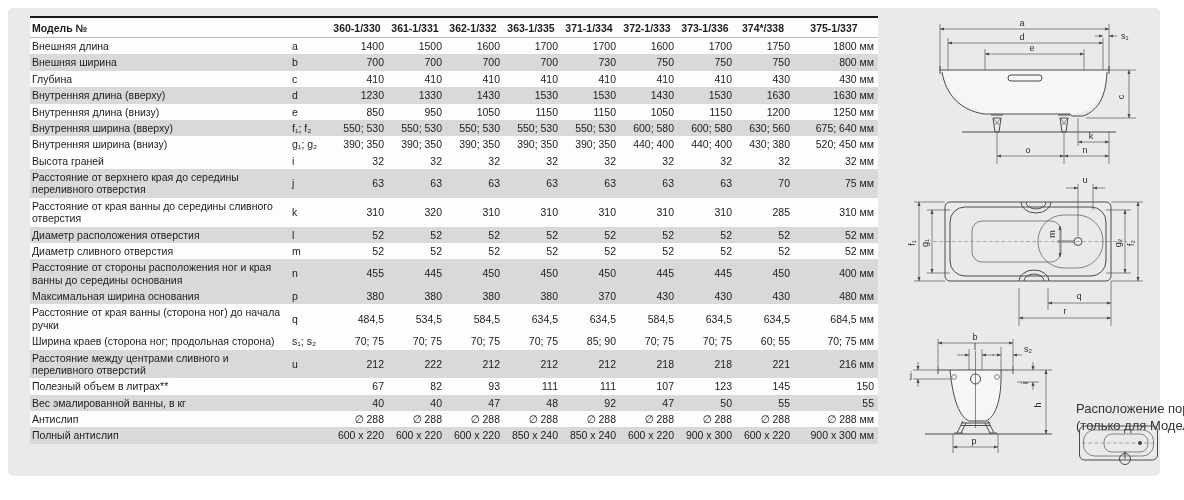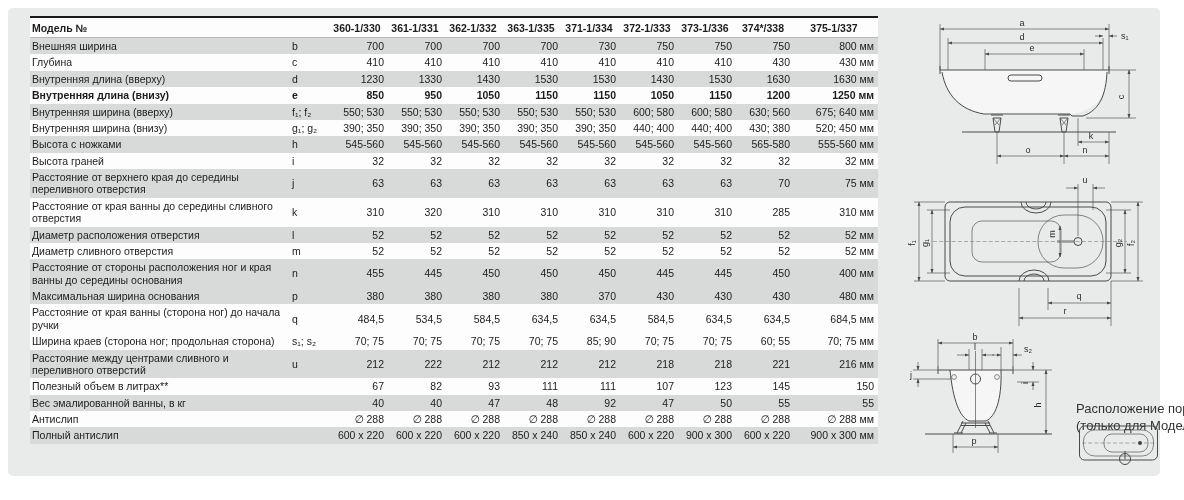--- a/index.html
+++ b/index.html
@@ -13,21 +13,21 @@
   table.spec col.c-lbl{width:262px;} table.spec col.c-sym{width:38px;}
   table.spec col.c-val{width:58px;} table.spec col.c-last{width:84px;}
   table.spec thead th{border-top:2px solid #1a1a1a;border-bottom:1px solid #b7b8b8;
       font-weight:bold;text-align:center;padding:4px 4px 3px 0;font-size:10.5px;background:#fdfdfd;white-space:nowrap;}
   table.spec thead th.lbl{text-align:left;padding-left:2px;}
   table.spec td{padding:2px 4px 2px 0;vertical-align:middle;line-height:1.18;background:#fdfdfd;}
   table.spec td.lbl{text-align:left;padding-left:2px;}
   table.spec td.sym{text-align:left;white-space:nowrap;}
   table.spec td.val{text-align:right;white-space:nowrap;}
   table.spec tr.alt td{background:#d8d9d9;}
-  table.spec tr.boldrow td{font-weight:bold;}
+  table.spec tr.boldrow td{font-weight:normal;}
 
   
   svg .ln{stroke:#4a4a4a;stroke-width:1;fill:none;}
   svg .thin{stroke:#4a4a4a;stroke-width:.65;fill:none;}
   svg .dim{stroke:#4a4a4a;stroke-width:.65;fill:none;}
   svg .dash{stroke:#7a7a7a;stroke-width:.6;fill:none;stroke-dasharray:4 2.2;}
   svg .fillbody{fill:#f6f6f6;}
   svg text{font-family:"Liberation Sans","DejaVu Sans",sans-serif;font-size:9px;fill:#2c2c2c;}
   .dg{position:absolute;}
   .handle-note{position:absolute;left:1076px;top:401px;font-size:13px;line-height:1.3;color:#333;}
@@ -62,20 +62,33 @@
             <th>362-1/332</th>
             <th>363-1/335</th>
             <th>371-1/334</th>
             <th>372-1/333</th>
             <th>373-1/336</th>
             <th>374*/338</th>
             <th>375-1/337</th>
           </tr>
       </thead>
       <tbody>
+          <tr>
+            <td class="lbl">Внешняя длина</td>
+            <td class="sym">a</td>
+            <td class="val">1400</td>
+            <td class="val">1500</td>
+            <td class="val">1600</td>
+            <td class="val">1700</td>
+            <td class="val">1700</td>
+            <td class="val">1600</td>
+            <td class="val">1700</td>
+            <td class="val">1750</td>
+            <td class="val">1800 мм</td>
+          </tr>
           <tr class="alt">
             <td class="lbl">Внешняя ширина</td>
             <td class="sym">b</td>
             <td class="val">700</td>
             <td class="val">700</td>
             <td class="val">700</td>
             <td class="val">700</td>
             <td class="val">730</td>
             <td class="val">750</td>
             <td class="val">750</td>
@@ -139,33 +152,20 @@
             <td class="sym">g₁; g₂</td>
             <td class="val">390; 350</td>
             <td class="val">390; 350</td>
             <td class="val">390; 350</td>
             <td class="val">390; 350</td>
             <td class="val">390; 350</td>
             <td class="val">440; 400</td>
             <td class="val">440; 400</td>
             <td class="val">430; 380</td>
             <td class="val">520; 450 мм</td>
-          </tr>
-          <tr class="alt">
-            <td class="lbl">Высота с ножками</td>
-            <td class="sym">h</td>
-            <td class="val">545-560</td>
-            <td class="val">545-560</td>
-            <td class="val">545-560</td>
-            <td class="val">545-560</td>
-            <td class="val">545-560</td>
-            <td class="val">545-560</td>
-            <td class="val">545-560</td>
-            <td class="val">565-580</td>
-            <td class="val">555-560 мм</td>
           </tr>
           <tr>
             <td class="lbl">Высота граней</td>
             <td class="sym">i</td>
             <td class="val">32</td>
             <td class="val">32</td>
             <td class="val">32</td>
             <td class="val">32</td>
             <td class="val">32</td>
             <td class="val">32</td>

